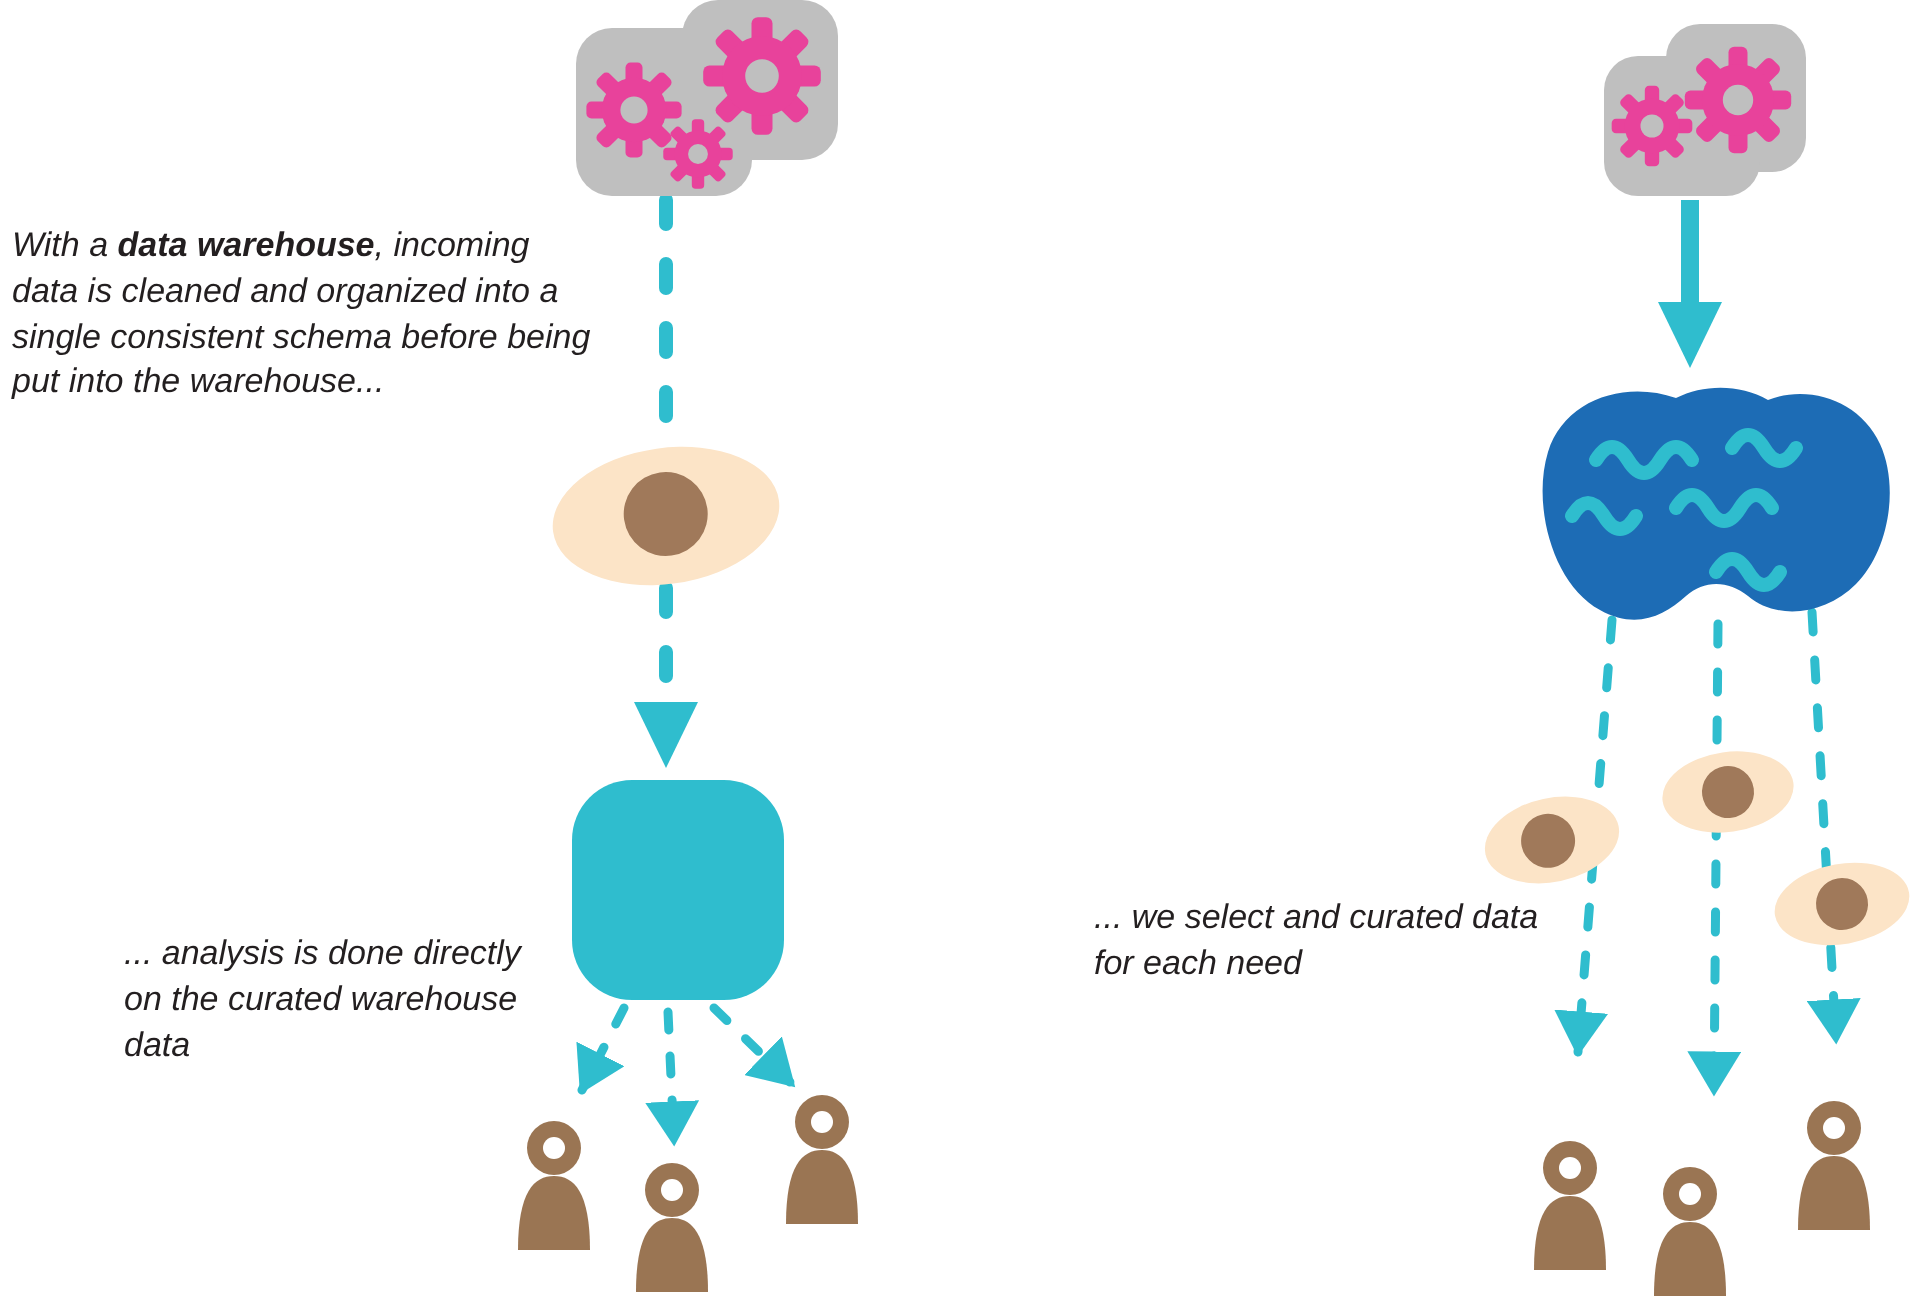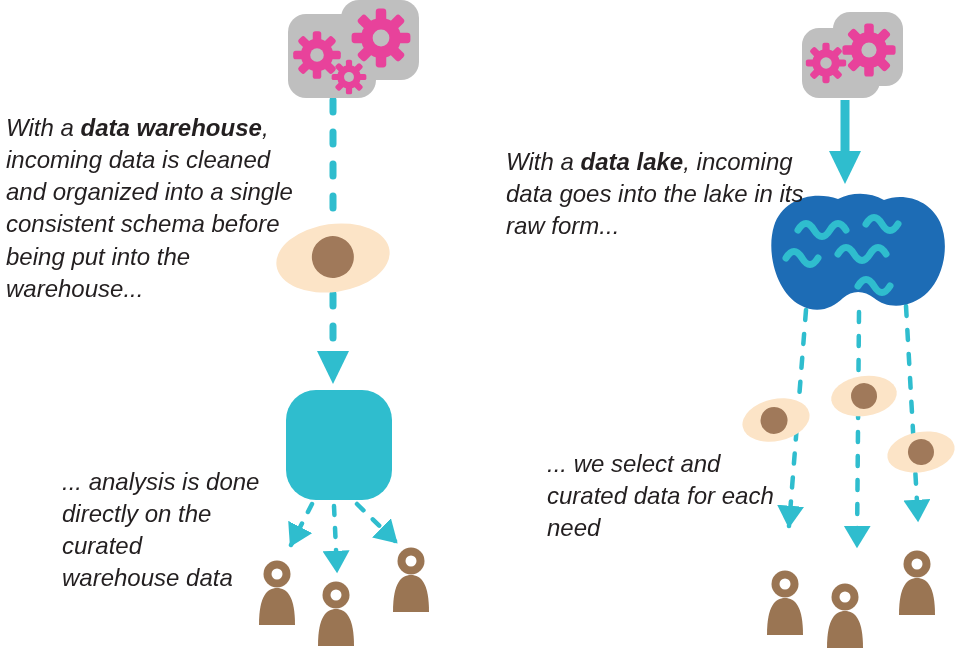--- a/index.html
+++ b/index.html
@@ -2,21 +2,21 @@
 <html><head>
 <meta charset="utf-8">
 <style>
   html,body{margin:0;padding:0;background:#ffffff;}
   .canvas{
     position:relative;width:958px;height:648px;background:#ffffff;
     font-family:"Liberation Sans",sans-serif;overflow:hidden;
   }
   svg.art{position:absolute;left:0;top:0;}
   .caption{
-    position:absolute;font-style:italic;font-size:24px;line-height:1.34;
+    position:absolute;font-style:italic;font-size:17px;line-height:1.34;
     color:#231f20;
   }
   .caption strong{font-weight:700;}
   .cap-lt{left:6px;top:112px;width:296px;}
   .cap-lb{left:62px;top:466px;width:202px;font-style:italic;}
   .cap-rt{left:506px;top:146px;width:312px;}
   .cap-rb{left:547px;top:448px;width:246px;}
 </style>
 </head>
 <body>
@@ -129,21 +129,18 @@
   </svg>
 
   <div class="caption cap-lt">
     <span>With a </span><strong>data warehouse</strong><span>, incoming data is cleaned and organized into a single consistent schema before being put into the warehouse...</span>
   </div>
 
   <div class="caption cap-lb">
     <span>... analysis is done directly on the curated warehouse data</span>
   </div>
 
-  <div class="caption cap-rt">
-    <span>With a </span><strong>data lake</strong><span>, incoming data goes into the lake in its raw form...</span>
-  </div>
 
   <div class="caption cap-rb">
     <span>... we select and curated data for each need</span>
   </div>
 
 </div>
 
 </body></html>

